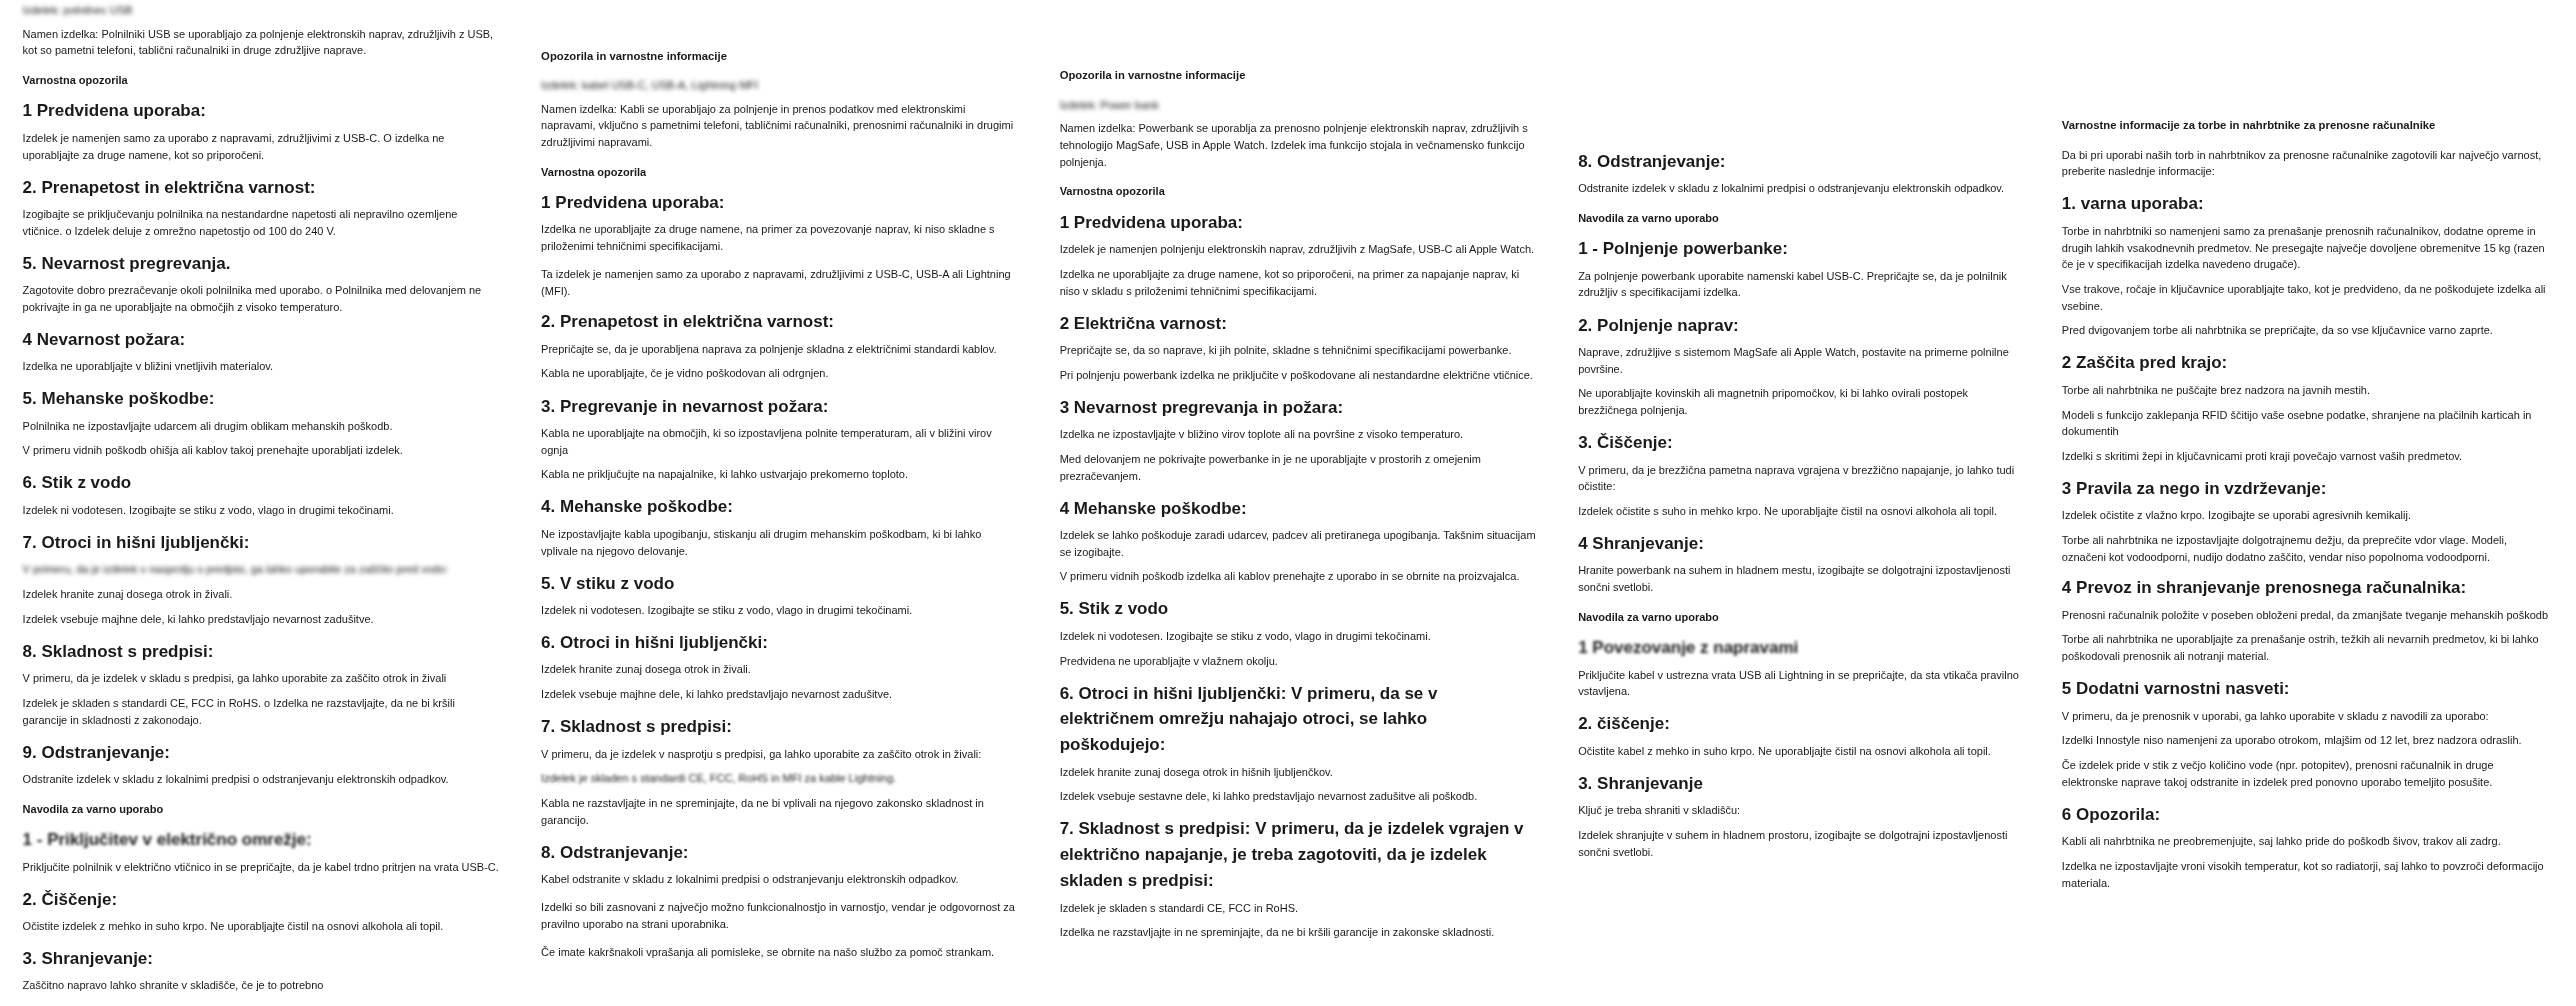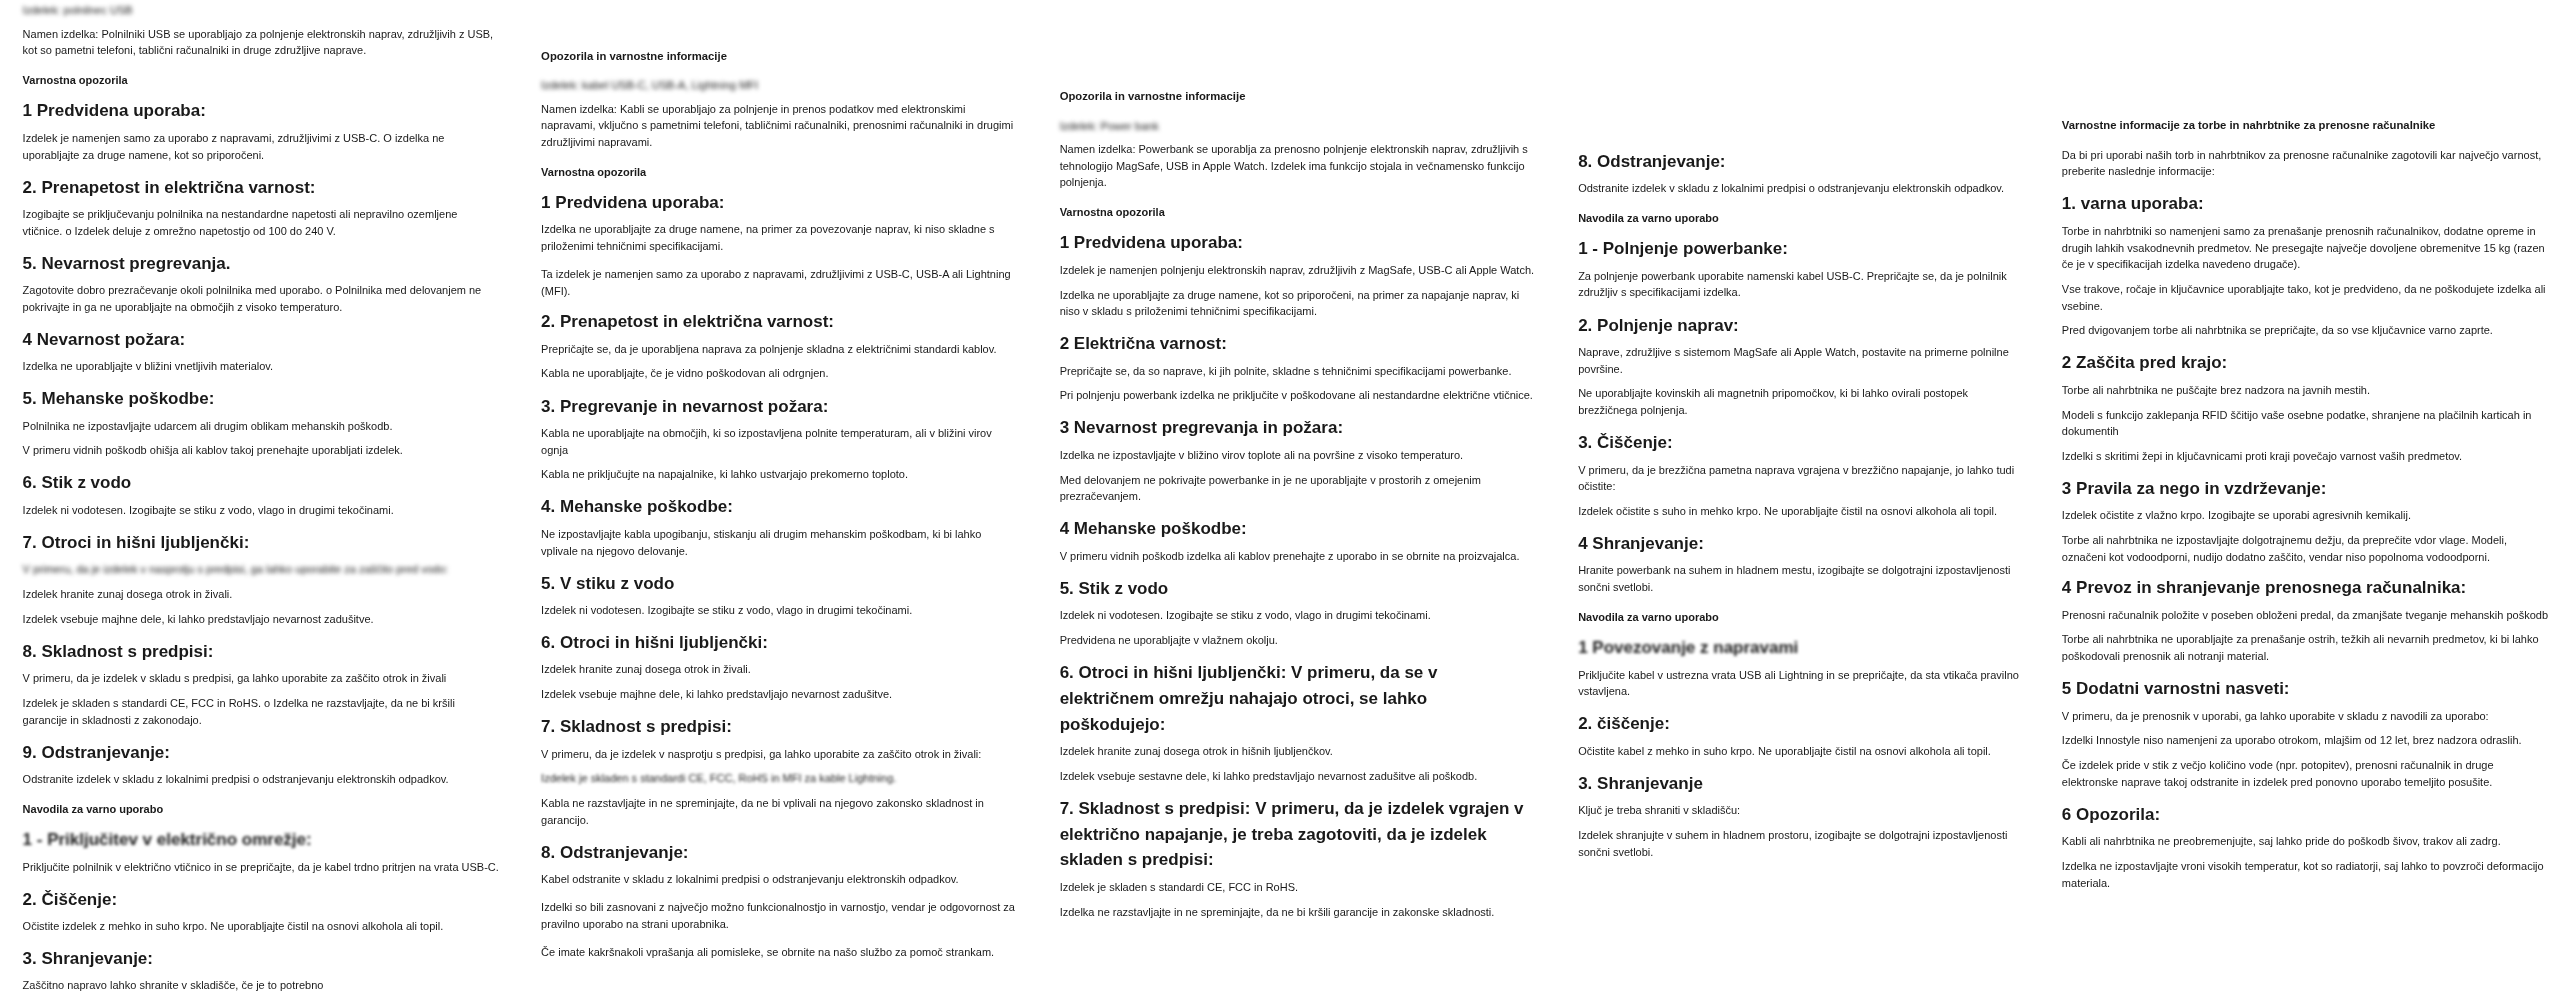--- a/index.html
+++ b/index.html
@@ -188,20 +188,21 @@
 
     <div class="item-head">2 Električna varnost:</div>
     <div class="para tight">Prepričajte se, da so naprave, ki jih polnite, skladne s tehničnimi specifikacijami powerbanke.</div>
     <div class="para">Pri polnjenju powerbank izdelka ne priključite v poškodovane ali nestandardne električne vtičnice.</div>
 
     <div class="item-head">3 Nevarnost pregrevanja in požara:</div>
     <div class="para tight">Izdelka ne izpostavljajte v bližino virov toplote ali na površine z visoko temperaturo.</div>
     <div class="para">Med delovanjem ne pokrivajte powerbanke in je ne uporabljajte v prostorih z omejenim prezračevanjem.</div>
 
     <div class="item-head">4 Mehanske poškodbe:</div>
+    <div class="para tight">Izdelek se lahko poškoduje zaradi udarcev, padcev ali pretiranega upogibanja. Takšnim situacijam se izogibajte.</div>
     <div class="para">V primeru vidnih poškodb izdelka ali kablov prenehajte z uporabo in se obrnite na proizvajalca.</div>
 
     <div class="item-head">5. Stik z vodo</div>
     <div class="para tight">Izdelek ni vodotesen. Izogibajte se stiku z vodo, vlago in drugimi tekočinami.</div>
     <div class="para">Predvidena ne uporabljajte v vlažnem okolju.</div>
 
     <div class="item-head">6. Otroci in hišni ljubljenčki: V primeru, da se v električnem omrežju nahajajo otroci, se lahko poškodujejo:</div>
     <div class="para tight">Izdelek hranite zunaj dosega otrok in hišnih ljubljenčkov.</div>
     <div class="para">Izdelek vsebuje sestavne dele, ki lahko predstavljajo nevarnost zadušitve ali poškodb.</div>
 

